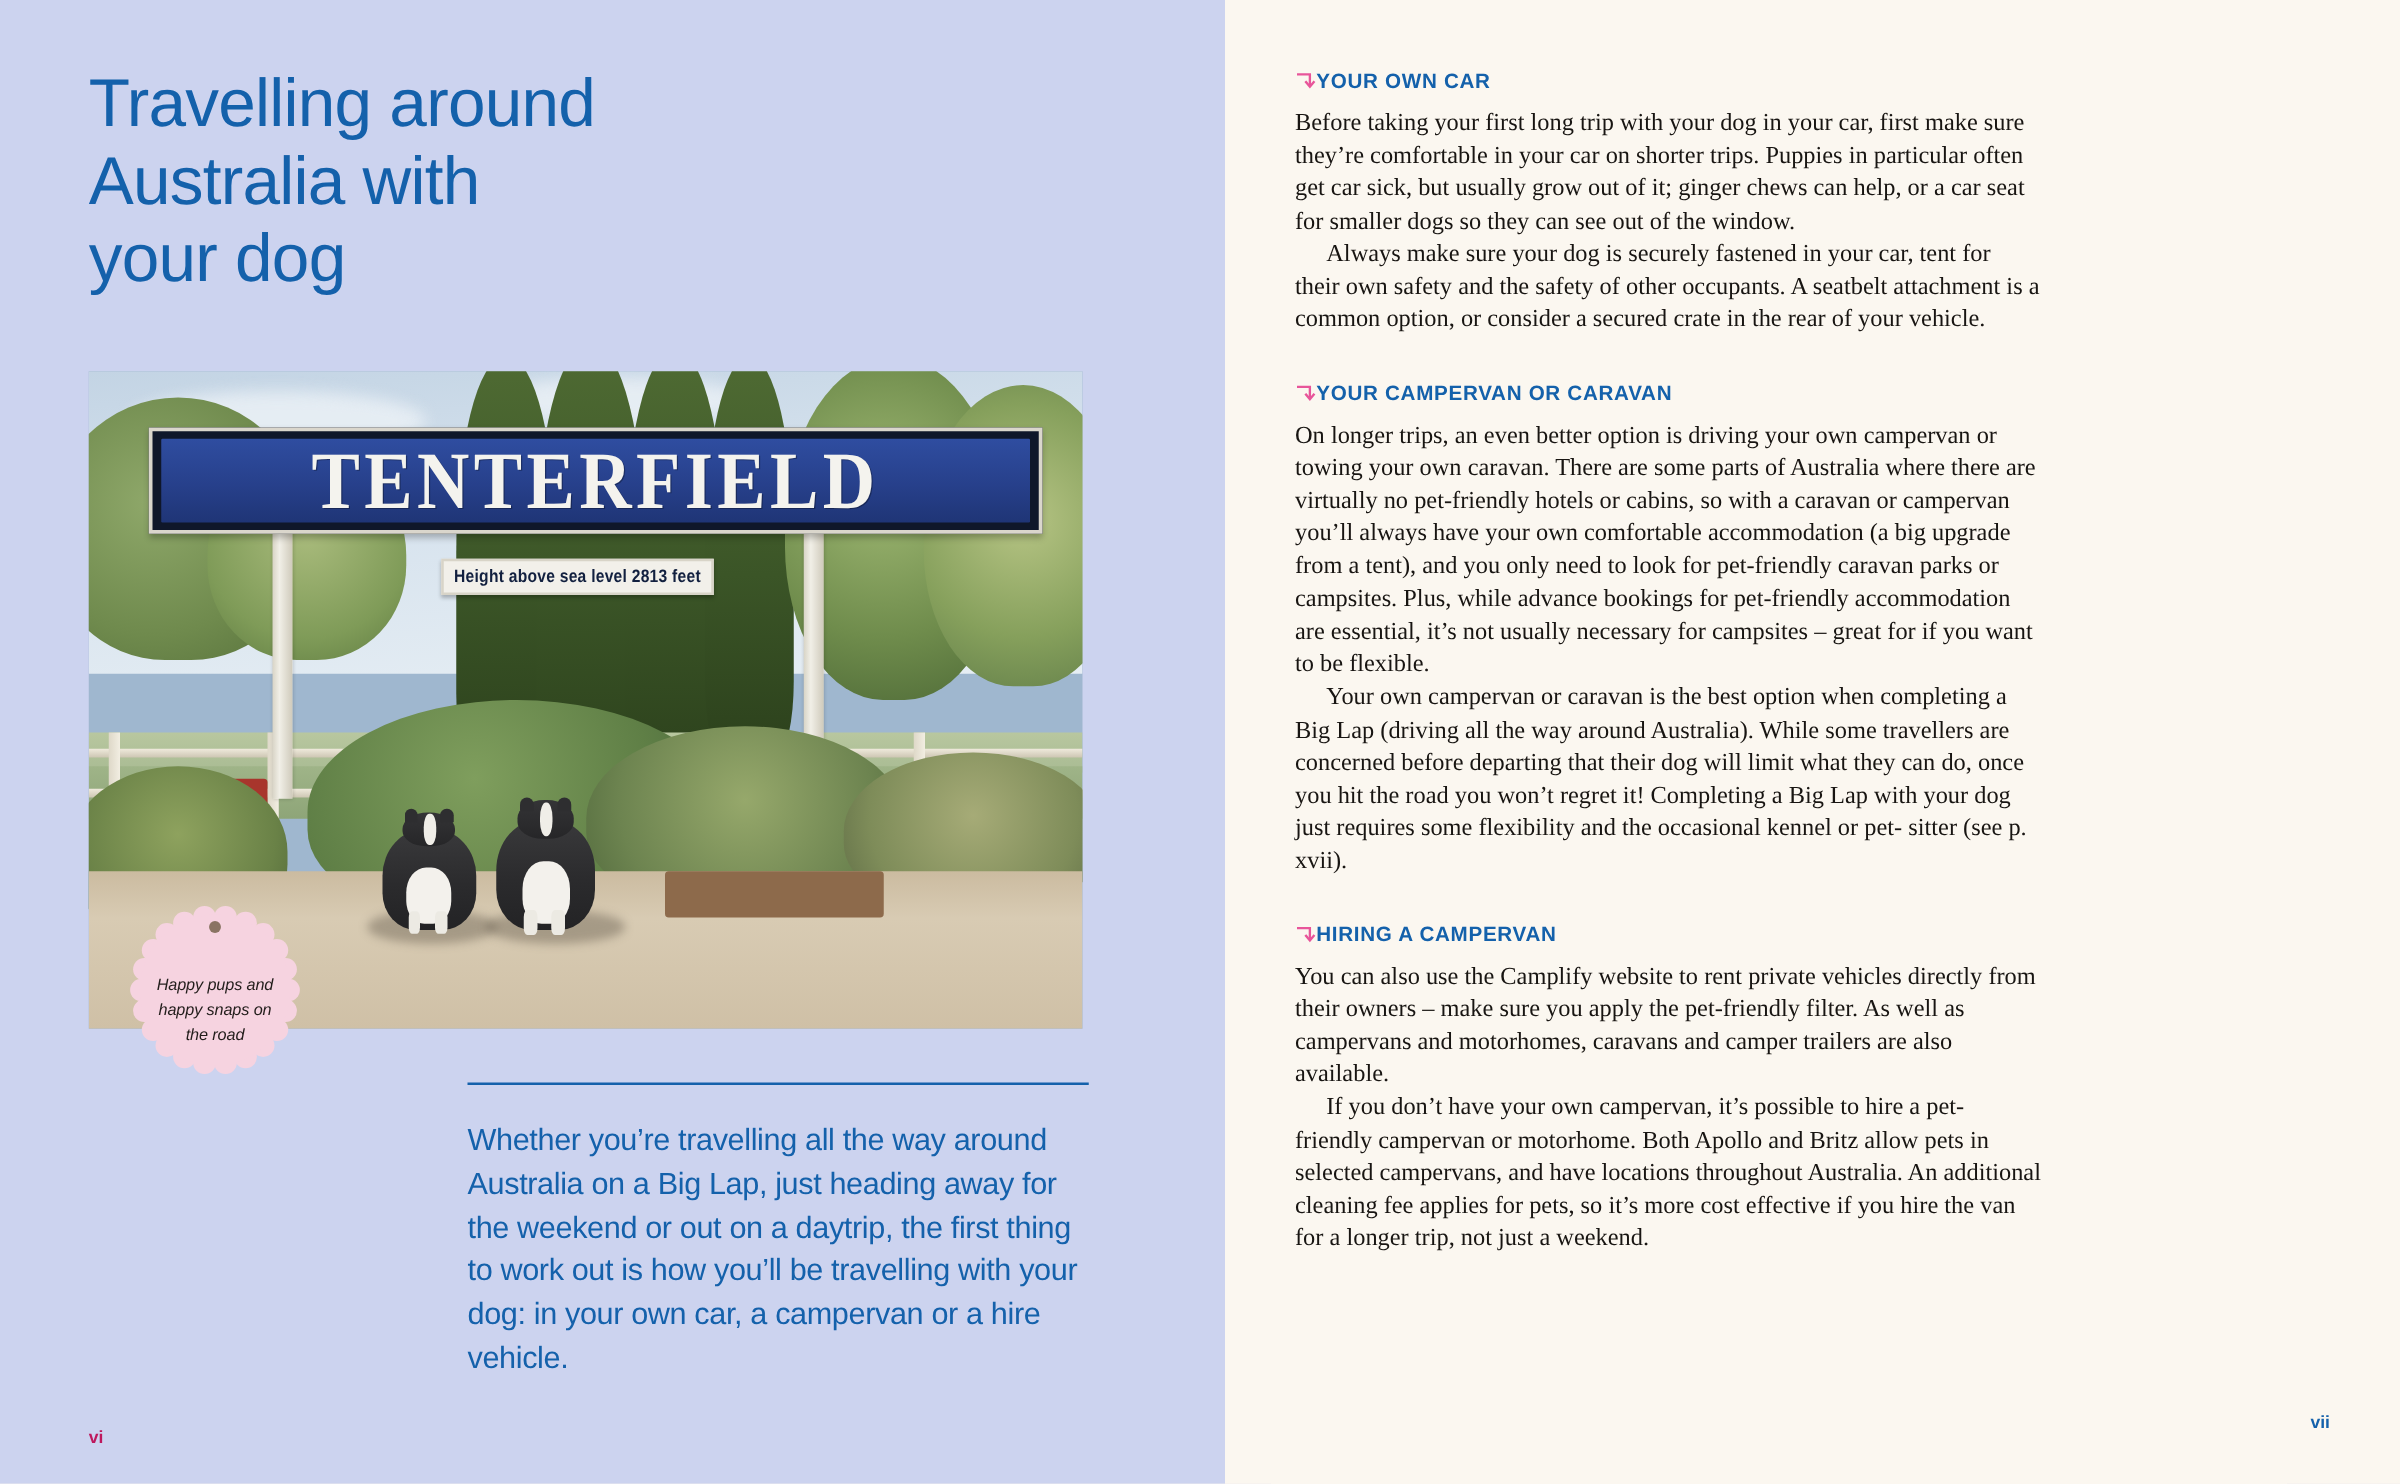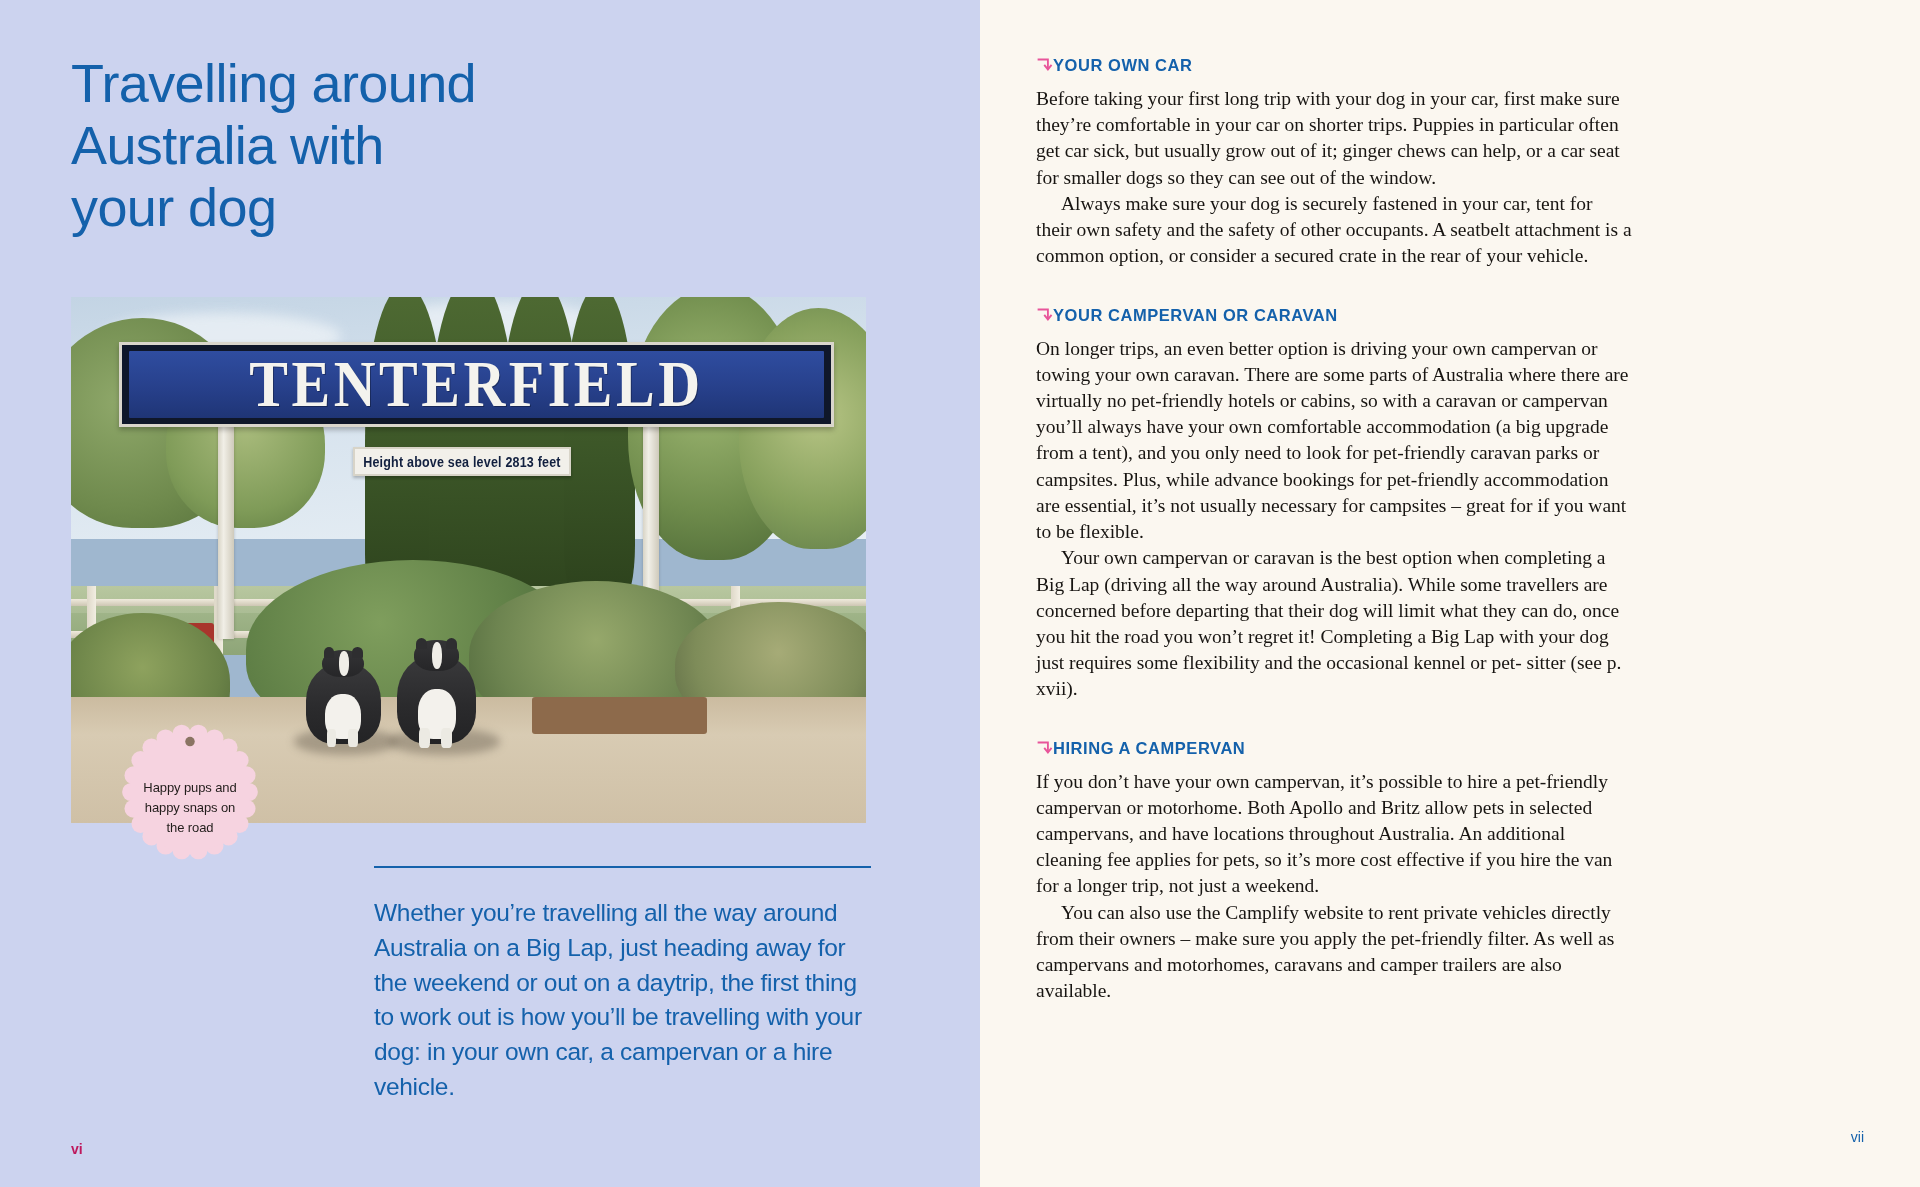--- a/index.html
+++ b/index.html
@@ -149,23 +149,24 @@
     background:#eceae3; border-radius:28%;
   }
   .shadow-blob {
     position:absolute; background: rgba(70,62,50,.34);
     border-radius:50%; filter: blur(4px);
   }
 
   
   .badge {
     position:absolute;
-    left:120px; top:722px;
+    left:102px; top:722px;
     width:140px; height:140px;
     z-index:5;
+    font-style:italic;
   }
   .badge svg { position:absolute; inset:0; width:100%; height:100%; }
   .badge-text {
     position:absolute; left:0; right:0; top:56px;
     text-align:center;
     font-family:"Liberation Sans", sans-serif;
     font-size:13px; line-height:1.55;
     color:#221d1b;
     white-space:pre-line;
     letter-spacing:-0.1px;
@@ -217,21 +218,21 @@
     font-family:"Liberation Serif", serif;
     font-size:19.5px;
     line-height:1.345;
     color:#181512;
     margin:0;
     text-align:left;
   }
   .body-p + .body-p { text-indent: 25px; }
   .folio-right {
     position:absolute; right:56px; bottom:42px;
-    font-size:14px; color:#1461ab; font-weight:400;
+    font-size:14px; color:#1461ab; font-weight:700;
   }
 </style>
 </head>
 <body>
 
 <div class="spread">
 
   <div class="page-left">
 
     <div class="title">Travelling around
@@ -380,20 +381,20 @@
       <p class="body-p">On longer trips, an even better option is driving your own campervan or towing your own caravan. There are some parts of Australia where there are virtually no pet-friendly hotels or cabins, so with a caravan or campervan you’ll always have your own comfortable accommodation (a big upgrade from a tent), and you only need to look for pet-friendly caravan parks or campsites. Plus, while advance bookings for pet-friendly accommodation are essential, it’s not usually necessary for campsites – great for if you want to be flexible.</p>
       <p class="body-p">Your own campervan or caravan is the best option when completing a Big Lap (driving all the way around Australia). While some travellers are concerned before departing that their dog will limit what they can do, once you hit the road you won’t regret it! Completing a Big Lap with your dog just requires some flexibility and the occasional kennel or pet- sitter (see p. xvii).</p>
 
       <div class="sec-head gap">
         <svg class="arrow-icon" width="17" height="17" viewBox="0 0 20 20" aria-hidden="true">
           <path d="M3 3 H14 V13" fill="none" stroke="#e8559a" stroke-width="2.2" stroke-linecap="square"></path>
           <path d="M10.4 10.2 L14 14.6 L17.6 10.2" fill="none" stroke="#e8559a" stroke-width="2.2" stroke-linecap="square" stroke-linejoin="miter"></path>
         </svg>
         <span class="sec-title">HIRING A CAMPERVAN</span>
       </div>
+      <p class="body-p">You can also use the Camplify website to rent private vehicles directly from their owners – make sure you apply the pet-friendly filter. As well as campervans and motorhomes, caravans and camper trailers are also available.</p>
       <p class="body-p">If you don’t have your own campervan, it’s possible to hire a pet-friendly campervan or motorhome. Both Apollo and Britz allow pets in selected campervans, and have locations throughout Australia. An additional cleaning fee applies for pets, so it’s more cost effective if you hire the van for a longer trip, not just a weekend.</p>
-      <p class="body-p">You can also use the Camplify website to rent private vehicles directly from their owners – make sure you apply the pet-friendly filter. As well as campervans and motorhomes, caravans and camper trailers are also available.</p>
 
     </div>
     <div class="folio-right">vii</div>
   </div>
 
 </div>
 
 </body></html>

